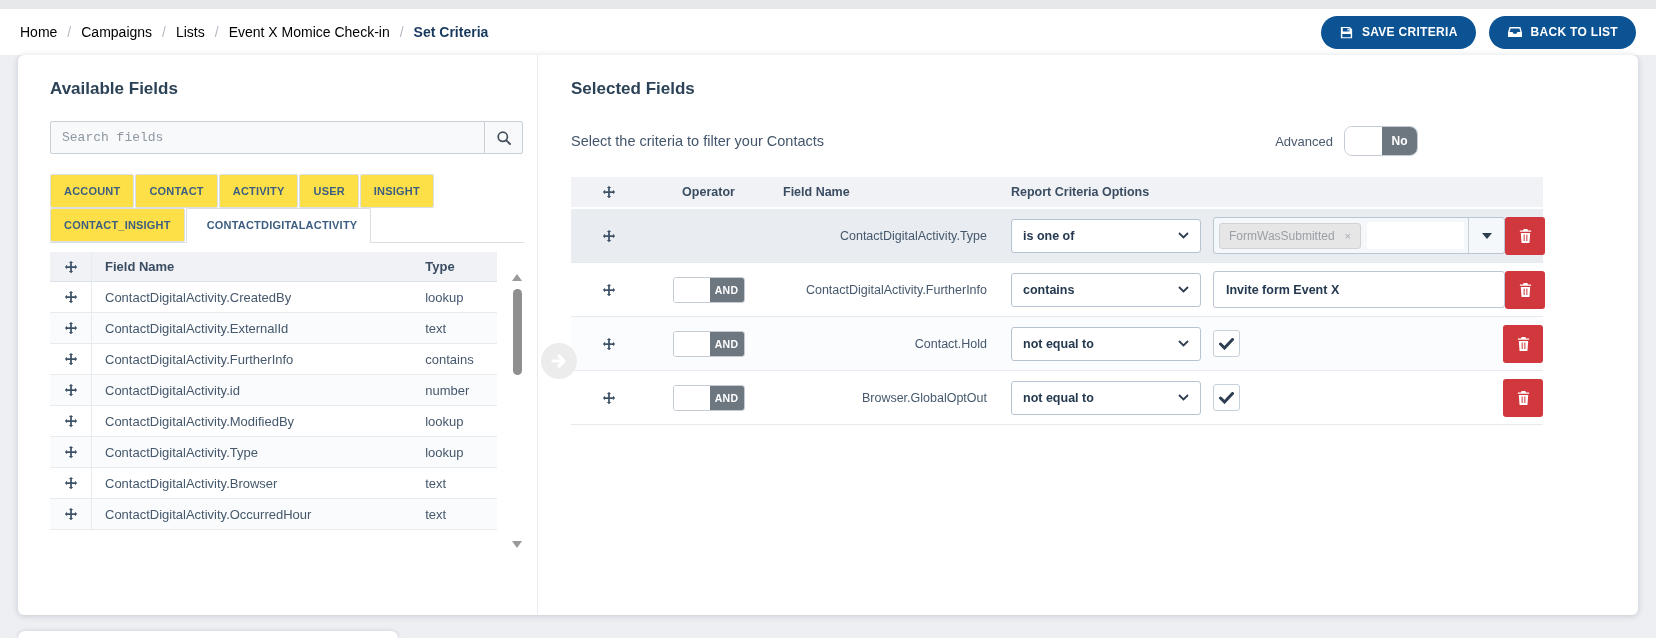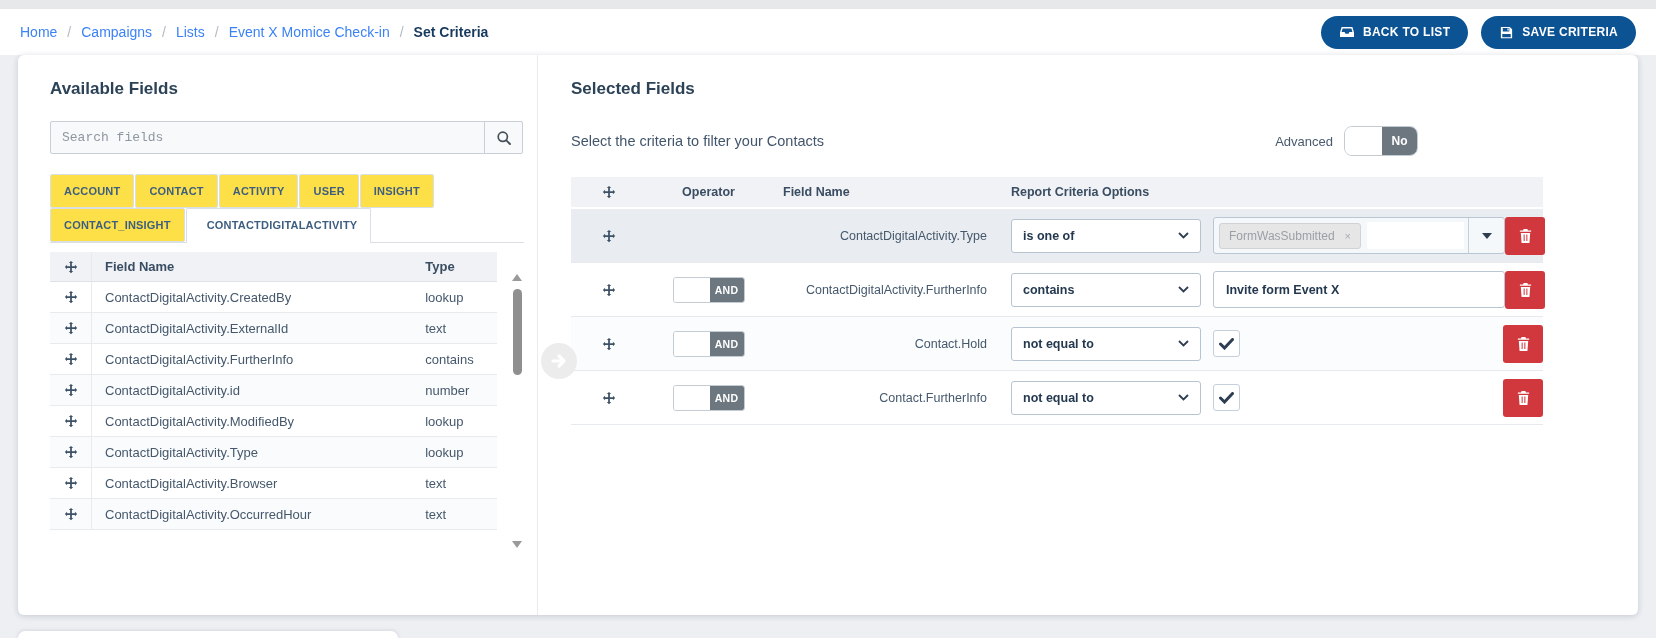--- a/index.html
+++ b/index.html
@@ -8,21 +8,21 @@
     width:1656px; height:638px; overflow:hidden; position:relative;
     background:#edeff3;
     font-family:"Liberation Sans","DejaVu Sans",sans-serif;
   }
   .topstrip { height:9px; background:#e7e8ea; }
   .topbar {
     height:46px; background:#fff; display:flex; align-items:center;
     justify-content:space-between; padding:0 20px;
   }
   .breadcrumb { display:flex; align-items:center; gap:10px; font-size:14px; }
-  .breadcrumb a { color:#3b82f6; text-decoration:none; cursor:pointer; }
+  .breadcrumb a { color:#000000; text-decoration:none; cursor:pointer; }
   .breadcrumb .sep { color:#b3bac2; }
   .breadcrumb .current { color:#16395d; font-weight:bold; }
   .topbar-actions { display:flex; gap:13px; }
   .btn-pill {
     height:33px; border:none; border-radius:17px; background:#0c5394; color:#fff;
     font-family:inherit; font-weight:bold; font-size:12px; letter-spacing:.3px;
     display:flex; align-items:center; gap:8px; padding:0 18px; cursor:pointer;
   }
   .content { padding:0 18px; position:relative; }
   .card {
@@ -144,33 +144,33 @@
     <span class="sep">/</span>
     <a>Lists</a>
     <span class="sep">/</span>
     <a>Event X Momice Check-in</a>
     <span class="sep">/</span>
     <span class="current">Set Criteria</span>
   </nav>
   <div class="topbar-actions">
     <button class="btn-pill">
       <span style="display:flex">
+        <svg width="15" height="15" viewBox="0 0 16 16">
+            <path fill="#fff" d="M2 2h9.5L14 4.5V14H2V2zm2 1.2v3.6h7V3.2H4zm-.5 6.3V13h9V9.5h-9zM9 3.8h1.4v2.1H9V3.8z"></path>
+          </svg>
+      </span>
+      <span>SAVE CRITERIA</span>
+    </button>
+    <button class="btn-pill">
+      <span style="display:flex">
         <svg width="16" height="16" viewBox="0 0 16 16">
             <path fill="#fff" d="M2.6 3h10.8l1.6 5.4V13H1V8.4L2.6 3zm1 1.4L2.6 8h3l.9 1.8h3L10.4 8h3l-1-3.6H3.6z"></path>
           </svg>
       </span>
       <span>BACK TO LIST</span>
-    </button>
-    <button class="btn-pill">
-      <span style="display:flex">
-        <svg width="15" height="15" viewBox="0 0 16 16">
-            <path fill="#fff" d="M2 2h9.5L14 4.5V14H2V2zm2 1.2v3.6h7V3.2H4zm-.5 6.3V13h9V9.5h-9zM9 3.8h1.4v2.1H9V3.8z"></path>
-          </svg>
-      </span>
-      <span>SAVE CRITERIA</span>
     </button>
   </div>
 </header>
 
 <main class="content">
   <div class="card">
 
     <section class="left-panel">
       <h2 class="panel-title">Available Fields</h2>
 
@@ -440,21 +440,21 @@
             <svg width="14" height="14" viewBox="0 0 16 16">
                 <path fill="currentColor" d="M8 1l2.5 2.5H9V7h3.5V5.5L15 8l-2.5 2.5V9H9v3.5h1.5L8 15l-2.5-2.5H7V9H3.5v1.5L1 8l2.5-2.5V7H7V3.5H5.5L8 1z"></path>
               </svg>
           </div>
           <div class="c-op">
             <div class="op-toggle">
               <span class="op-left"></span>
               <span class="op-right">AND</span>
             </div>
           </div>
-          <div class="c-field">Contact.FurtherInfo</div>
+          <div class="c-field">Browser.GlobalOptOut</div>
           <div class="c-opts">
             <div class="select">
               <span>not equal to</span>
               <span style="display:flex">
                 <svg width="11" height="7" viewBox="0 0 11 7">
                     <path d="M1 1l4.5 4.5L10 1" fill="none" stroke="#2e3e50" stroke-width="1.8"></path>
                   </svg>
               </span>
             </div>
             <div class="checkbox">

